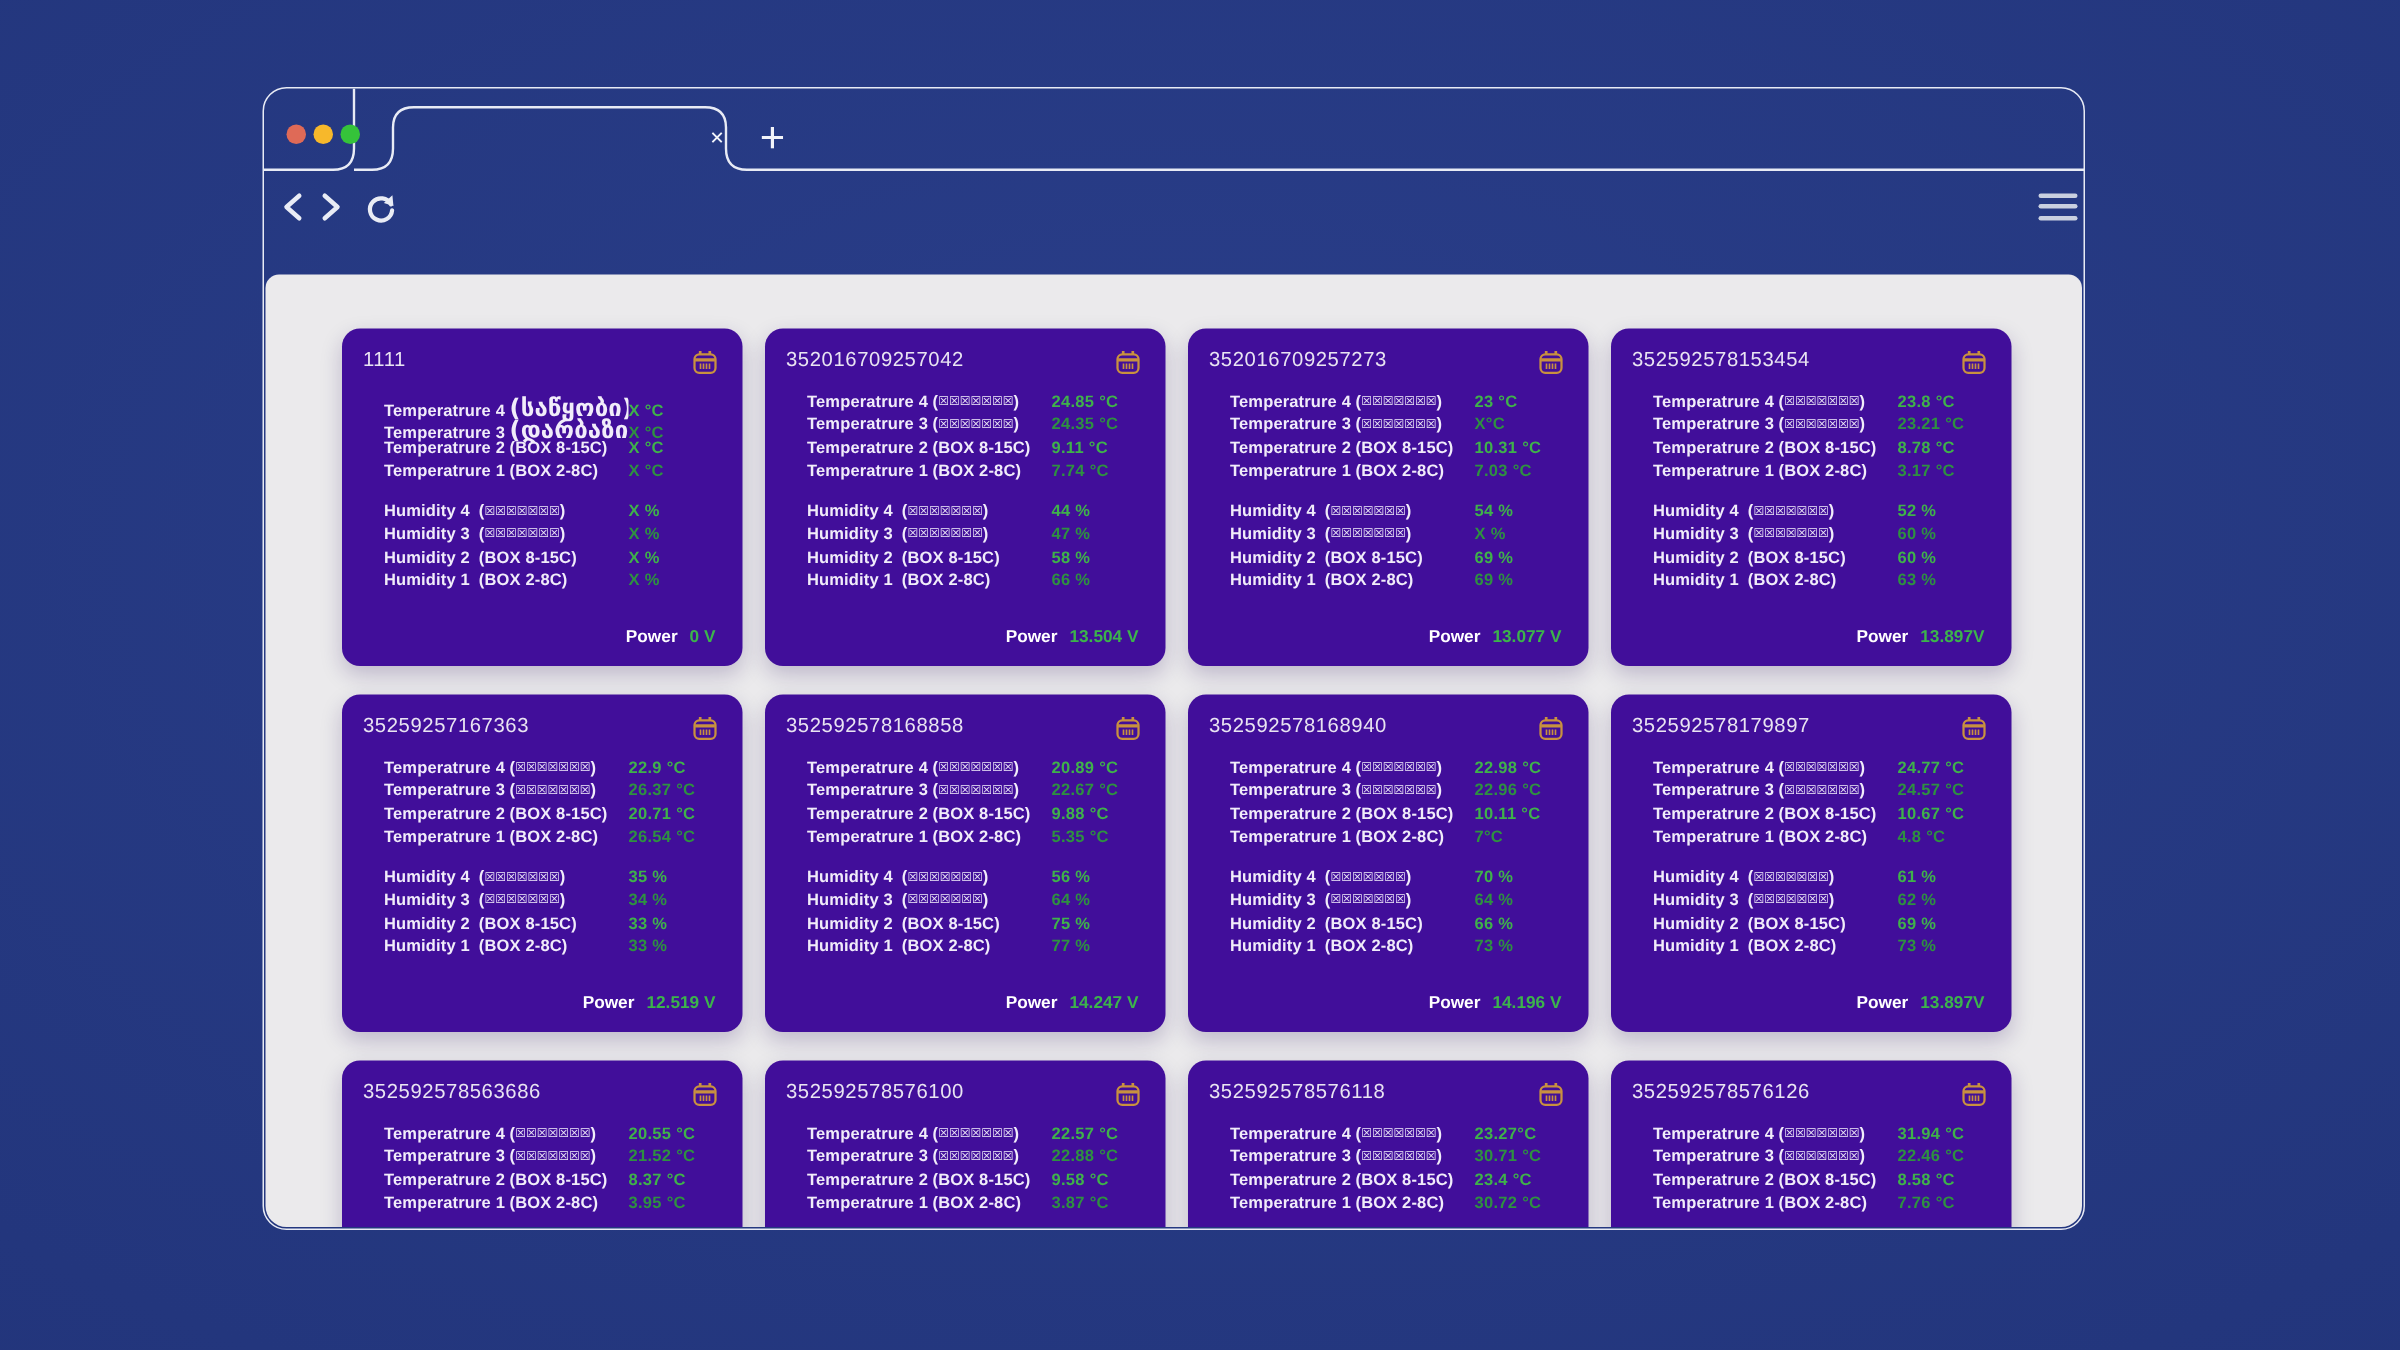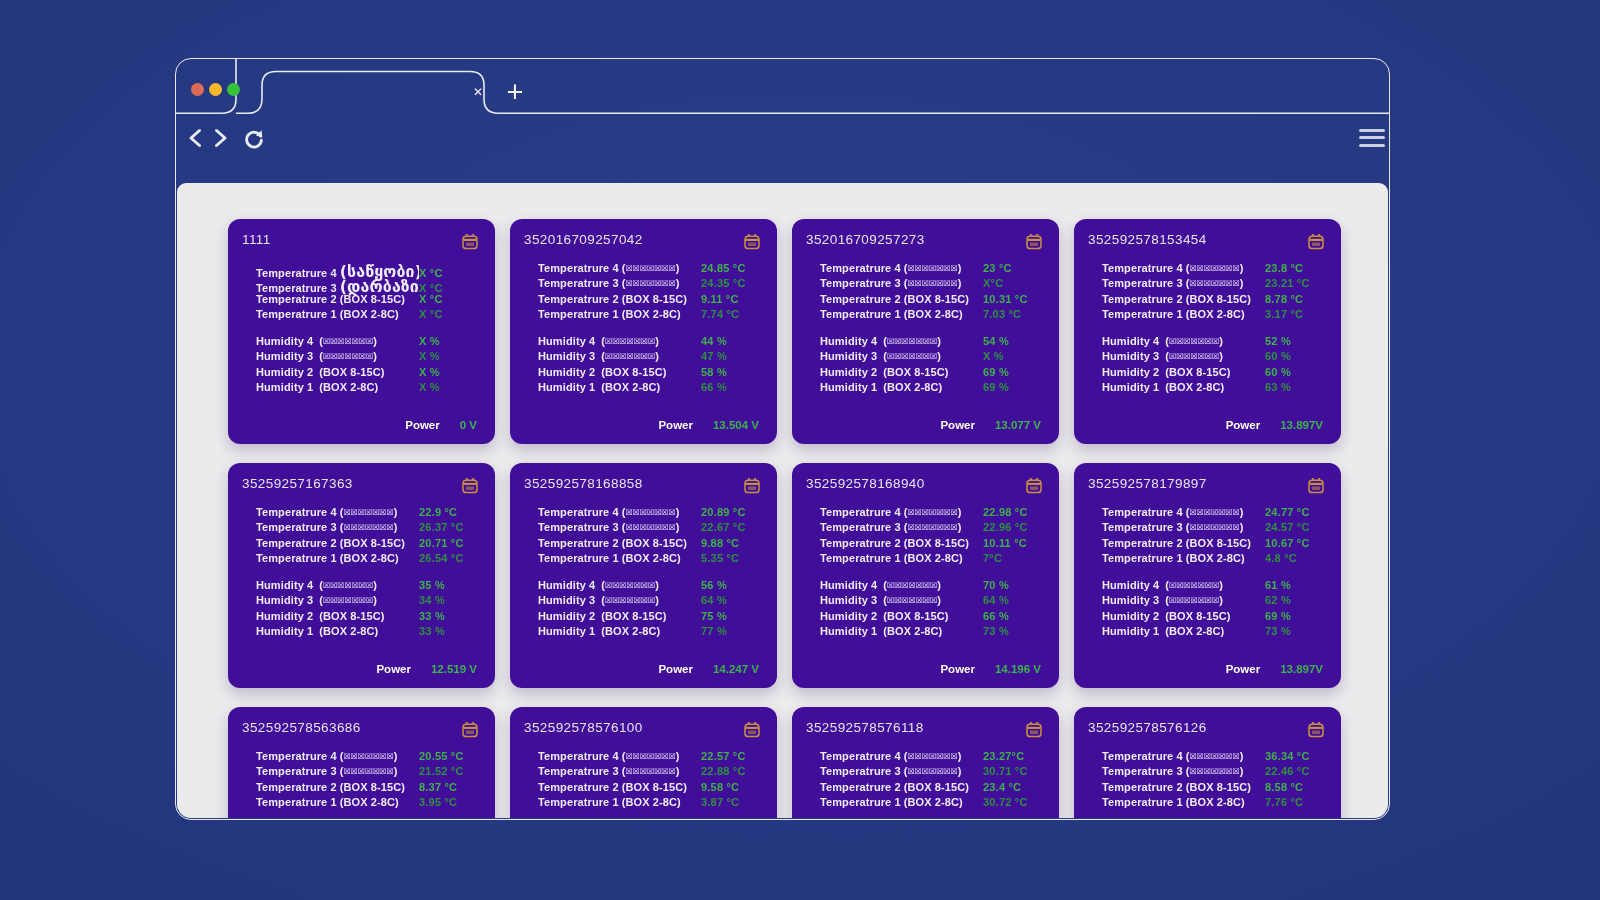--- a/index.html
+++ b/index.html
@@ -48,21 +48,21 @@
   .row{display:flex;align-items:baseline;height:15.3px;white-space:nowrap}
   .row-label{flex:1;font-size:11px;font-weight:700;letter-spacing:.1px;overflow:hidden}
   .zone{margin-left:3px}
   .row.hum .zone{margin-left:6px}
   .zone .geo{font-family:"DejaVu Sans",sans-serif;font-size:16px}
   .zone .tofu{font-family:"DejaVu Sans",sans-serif;font-size:8px;letter-spacing:0;position:relative;top:-1px}
   .row-value{width:62px;flex:none;font-size:11px;font-weight:700;letter-spacing:.2px}
   .v0{color:#3FB24A}.v1{color:#2E9140}
   .hums{}
   .power{position:absolute;right:18px;bottom:13px;font-size:11.5px;font-weight:700;color:#FFFFFF}
-  .power .pv{color:#3CB44B;margin-left:20px}
+  .power .pv{color:#3CB44B;margin-left:8px}
 </style>
 </head>
 <body>
 
 <div class="window">
 
   <svg class="chrome-svg" width="1215" height="58" viewBox="0 0 1215 58">
     <path d="M 0 54.2 L 46 54.2 Q 60 54.2 60 40 L 60 0 M 60 54.2 H 72" fill="none" stroke="#E8EBF5" stroke-width="1.6"></path>
     <path d="M 72 54.2 Q 86 54.2 86 40 L 86 26 Q 86 12.5 100 12.5 L 294 12.5 Q 308 12.5 308 26 L 308 40 Q 308 54.2 322 54.2 L 1214 54.2" fill="none" stroke="#E8EBF5" stroke-width="1.6"></path>
   </svg>
@@ -620,21 +620,21 @@
     <line x1="2.4" y1="6.9" x2="15.6" y2="6.9" stroke="#C9913F" stroke-width="2.1"></line>
     <line x1="6" y1="9.4" x2="6" y2="13" stroke="#C9913F" stroke-width="1.1"></line>
     <line x1="8" y1="9.4" x2="8" y2="13" stroke="#C9913F" stroke-width="1.1"></line>
     <line x1="10" y1="9.4" x2="10" y2="13" stroke="#C9913F" stroke-width="1.1"></line>
     <line x1="12" y1="9.4" x2="12" y2="13" stroke="#C9913F" stroke-width="1.1"></line>
   </svg>
 </div>
           <div class="rows temps">
             <div class="row">
               <span class="row-label">Temperatrure 4<span class="zone">(<span class="tofu">☒☒☒☒☒☒☒</span>)</span></span>
-              <span class="row-value v0">36.34 °C</span>
+              <span class="row-value v0">31.94 °C</span>
             </div>
             <div class="row">
               <span class="row-label">Temperatrure 3<span class="zone">(<span class="tofu">☒☒☒☒☒☒☒</span>)</span></span>
               <span class="row-value v1">22.46 °C</span>
             </div>
             <div class="row">
               <span class="row-label">Temperatrure 2<span class="zone">(BOX 8-15C)</span></span>
               <span class="row-value v0">8.58 °C</span>
             </div>
             <div class="row">

